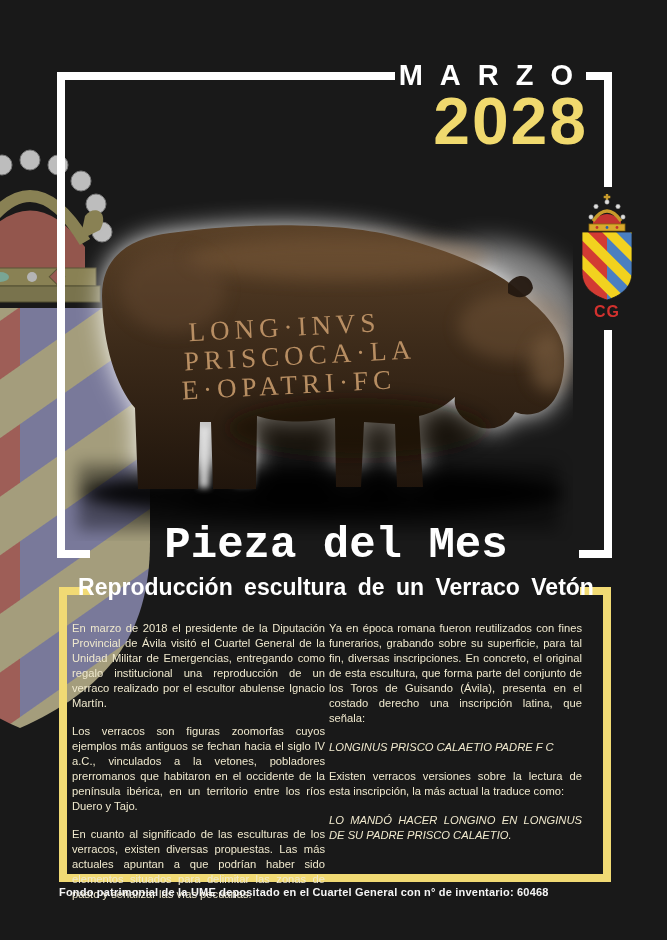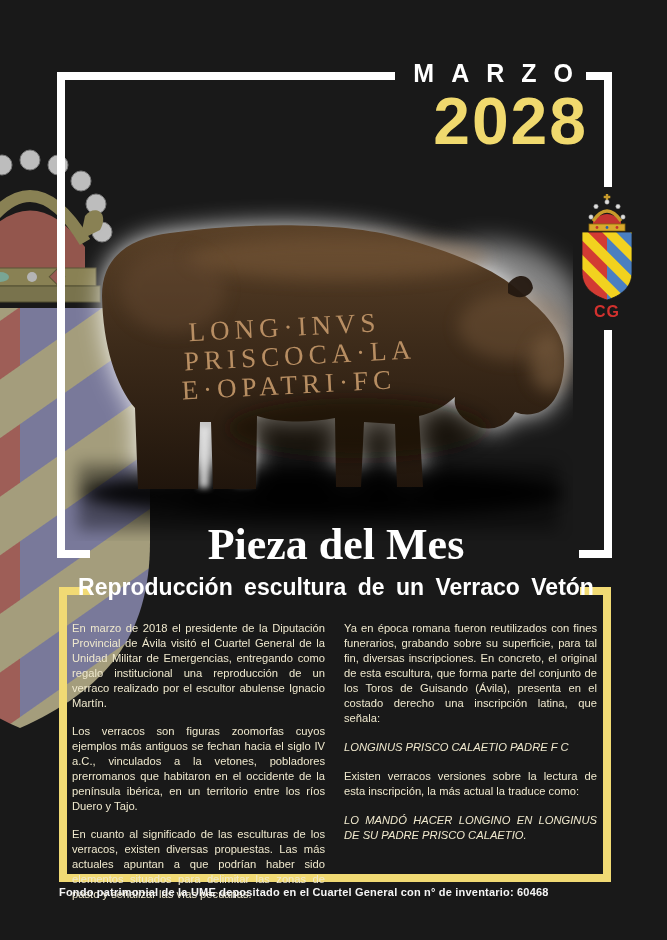--- a/index.html
+++ b/index.html
@@ -7,42 +7,42 @@
     position:relative;width:667px;height:940px;background:#191919;
     overflow:hidden;font-family:"Liberation Sans",sans-serif;
   }
   .abs{position:absolute;}
   
   .wline{position:absolute;background:#ffffff;}
   .yline{position:absolute;background:#f1da74;}
   
   .month{
     position:absolute;left:394px;top:59px;width:196px;text-align:right;
-    color:#ffffff;font-weight:bold;font-size:25px;letter-spacing:17px;margin:0;
+    color:#ffffff;font-weight:bold;font-size:29px;letter-spacing:17px;margin:0;
     margin-right:-17px;white-space:nowrap;
   }
   .year{
     position:absolute;left:388px;top:88px;width:200px;text-align:right;
     color:#f0d96e;font-weight:bold;font-size:66px;letter-spacing:2px;margin:0;
     font-family:"Liberation Sans",sans-serif;line-height:1;
   }
   
   .title-main{
     position:absolute;left:60px;top:521px;width:552px;text-align:center;margin:0;
-    font-family:Liberation Serif, serif;font-weight:bold;font-size:44px;color:#ffffff;
+    font-family:Liberation Mono, monospace;font-weight:bold;font-size:44px;color:#ffffff;
     line-height:1.1;
   }
   .title-sub{
     position:absolute;left:60px;top:574px;width:552px;text-align:center;margin:0;
     font-family:Liberation Sans, sans-serif;font-weight:bold;font-size:23px;color:#ffffff;
     word-spacing:5px;line-height:1.2;
   }
   
   .columns{
-    position:absolute;left:72px;top:621px;width:526px;display:flex;gap:19px;
+    position:absolute;left:72px;top:621px;width:526px;display:flex;gap:4px;
   }
   .col{width:253px;color:#efe8cd;font-size:11.2px;line-height:15px;text-align:justify;}
   .col p{margin:0 0 13px 0;}
   .col p.lat{font-style:italic;margin-top:14px;margin-bottom:14px;}
   
   .footer{
     position:absolute;left:59px;top:886px;width:552px;text-align:left;margin:0;
     color:#f5f5f5;font-size:11px;font-weight:bold;letter-spacing:0.2px;
   }
   svg text{font-family:"Liberation Serif",serif;}

